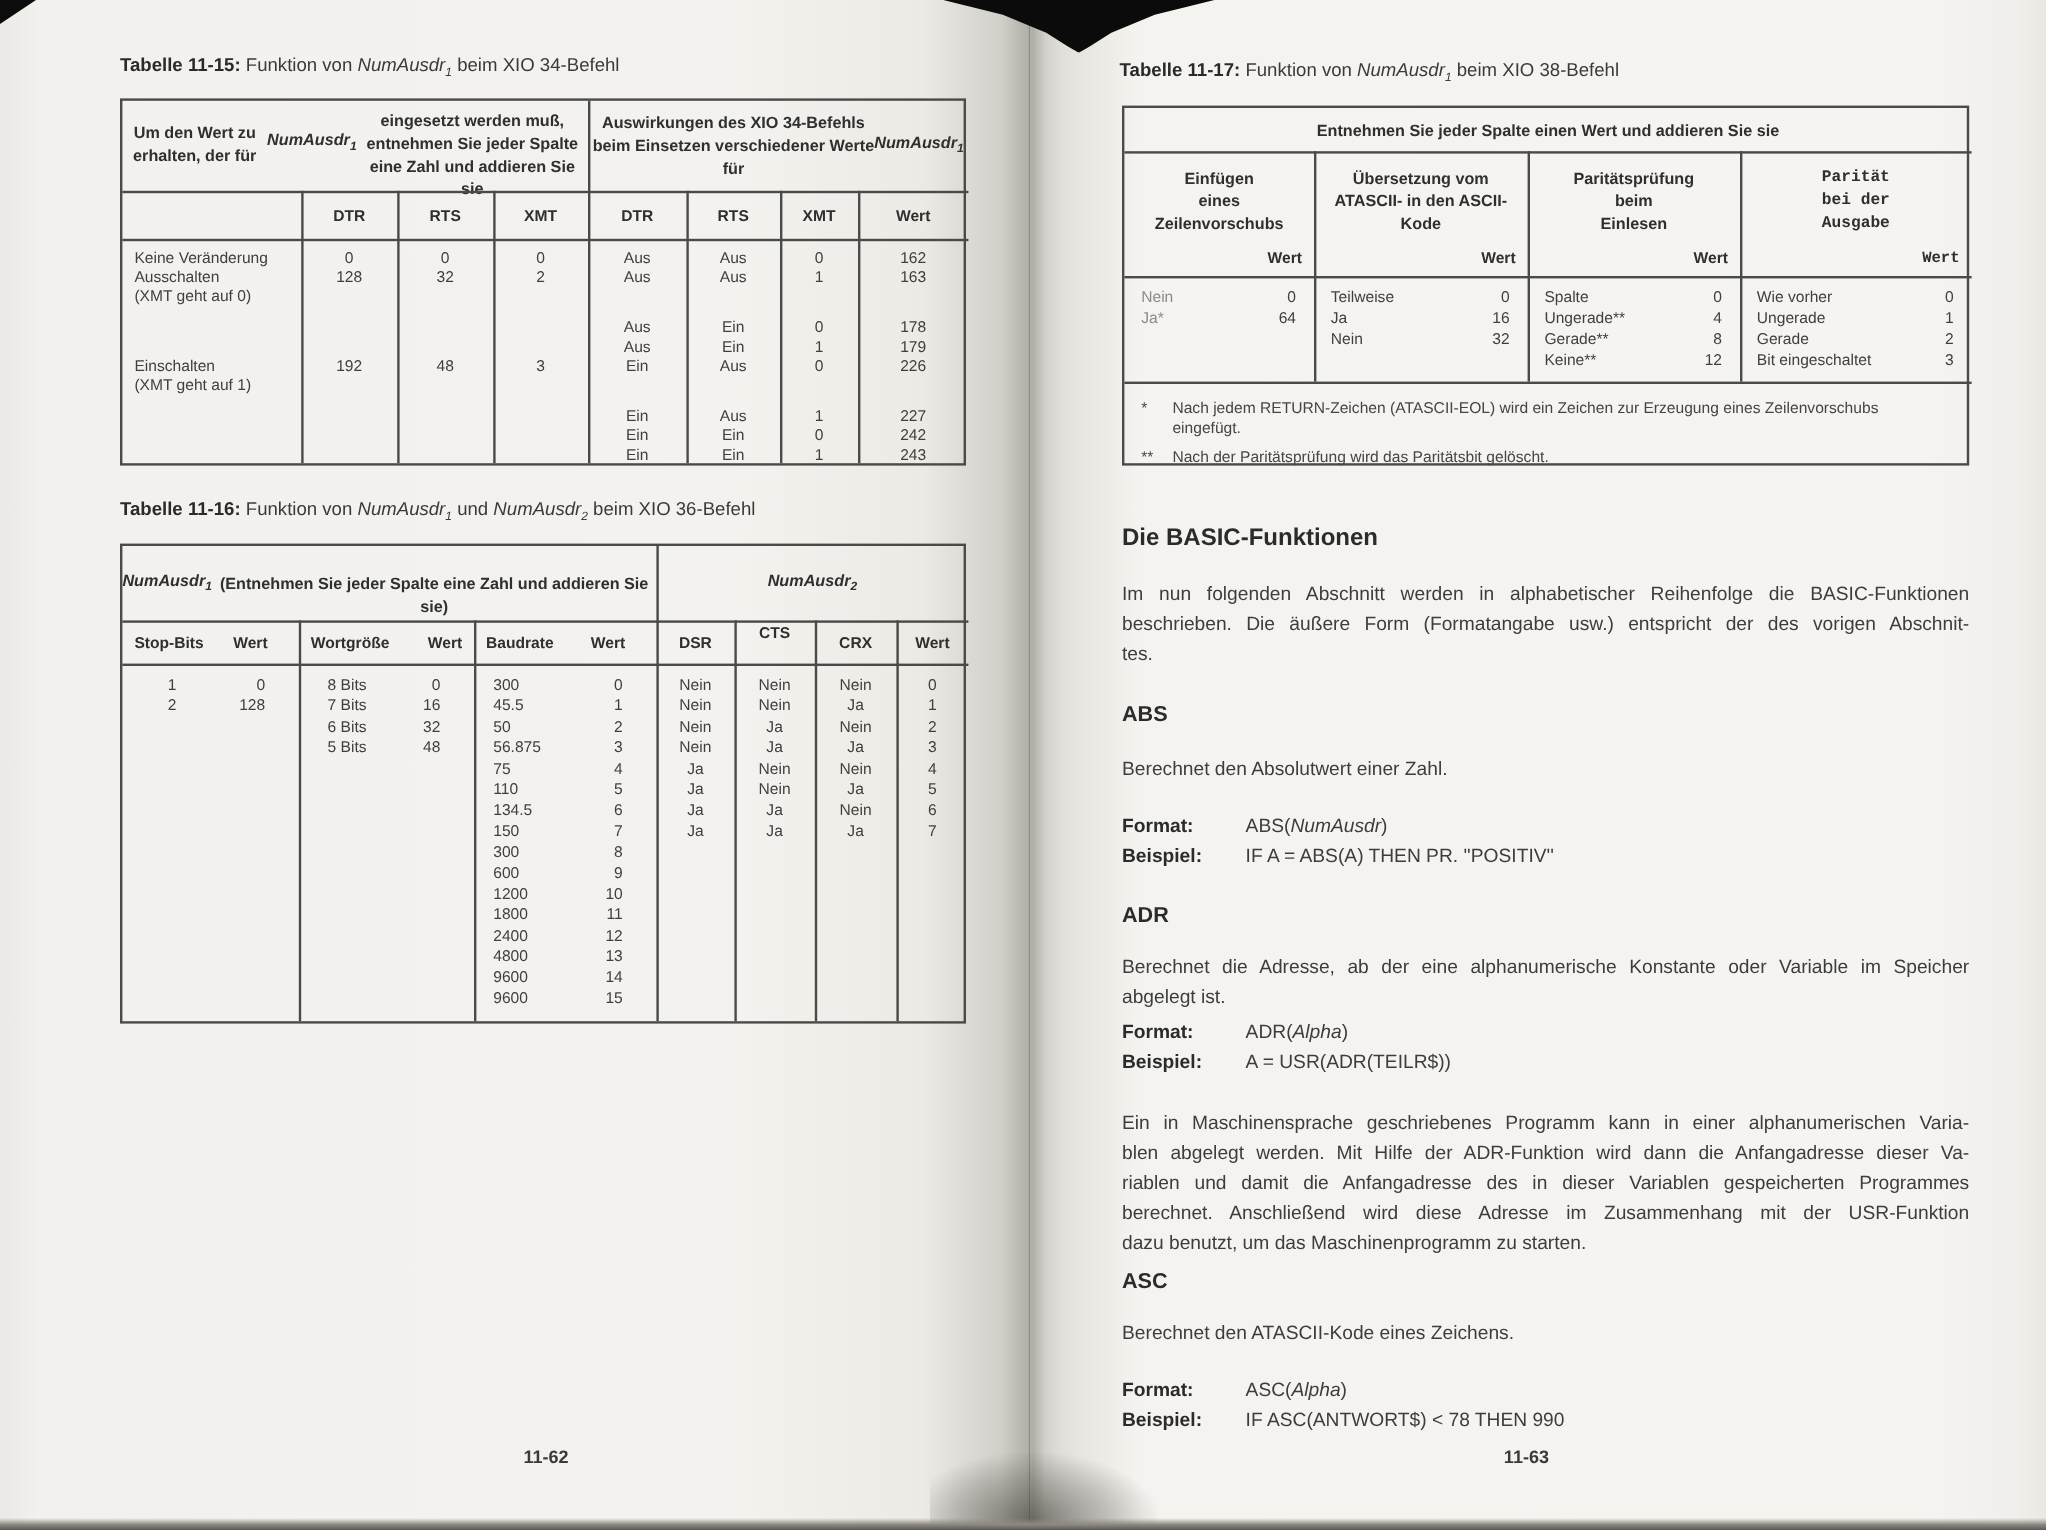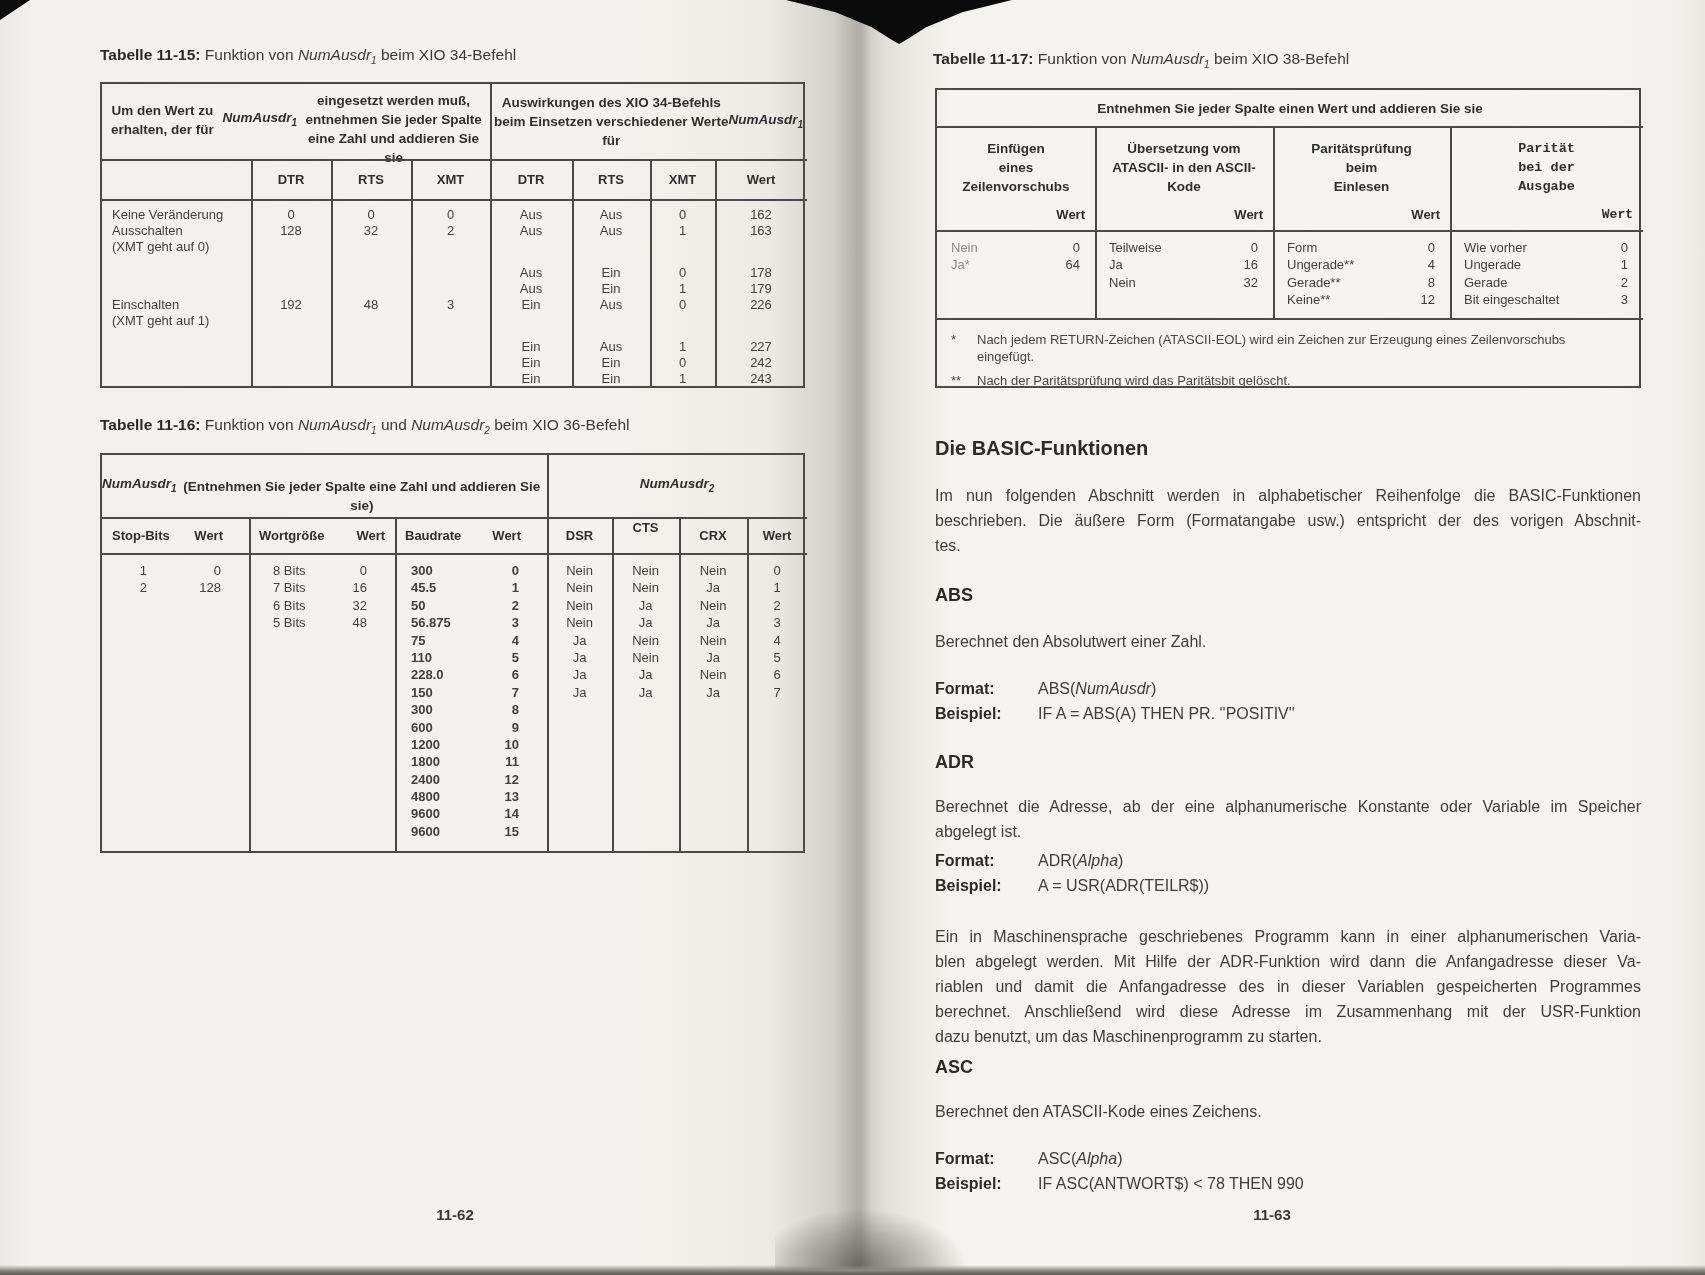--- a/index.html
+++ b/index.html
@@ -251,21 +251,21 @@
           </div>
           <div class="prow">
             <span class="nm">6 Bits</span>
             <span class="vv">32</span>
           </div>
           <div class="prow">
             <span class="nm">5 Bits</span>
             <span class="vv">48</span>
           </div>
         </div>
-        <div class="pair-body pb2" style="left: 295px; top: 98px; width: 148px; height: 298px; font-weight: bold;">
+        <div class="pair-body pb2" style="left: 295px; top: 98px; width: 148px; height: 298px;">
           <div class="prow">
             <span class="nm">300</span>
             <span class="vv">0</span>
           </div>
           <div class="prow">
             <span class="nm">45.5</span>
             <span class="vv">1</span>
           </div>
           <div class="prow">
             <span class="nm">50</span>
@@ -277,21 +277,21 @@
           </div>
           <div class="prow">
             <span class="nm">75</span>
             <span class="vv">4</span>
           </div>
           <div class="prow">
             <span class="nm">110</span>
             <span class="vv">5</span>
           </div>
           <div class="prow">
-            <span class="nm">228.0</span>
+            <span class="nm">134.5</span>
             <span class="vv">6</span>
           </div>
           <div class="prow">
             <span class="nm">150</span>
             <span class="vv">7</span>
           </div>
           <div class="prow">
             <span class="nm">300</span>
             <span class="vv">8</span>
           </div>
@@ -404,21 +404,21 @@
             <span class="nm">Nein</span>
             <span class="vv">32</span>
           </div>
         </div>
         <div class="cellbox t17h" style="left: 336px; top: 36px; width: 177px; height: 104px;">
           <div class="t17-title">Paritätsprüfung<br>beim<br>Einlesen</div>
           <div class="t17-wert">Wert</div>
         </div>
         <div class="t17-body" style="left: 338px; top: 140px; width: 173px; height: 86px;">
           <div class="prow">
-            <span class="nm">Form</span>
+            <span class="nm">Spalte</span>
             <span class="vv">0</span>
           </div>
           <div class="prow">
             <span class="nm">Ungerade**</span>
             <span class="vv">4</span>
           </div>
           <div class="prow">
             <span class="nm">Gerade**</span>
             <span class="vv">8</span>
           </div>

